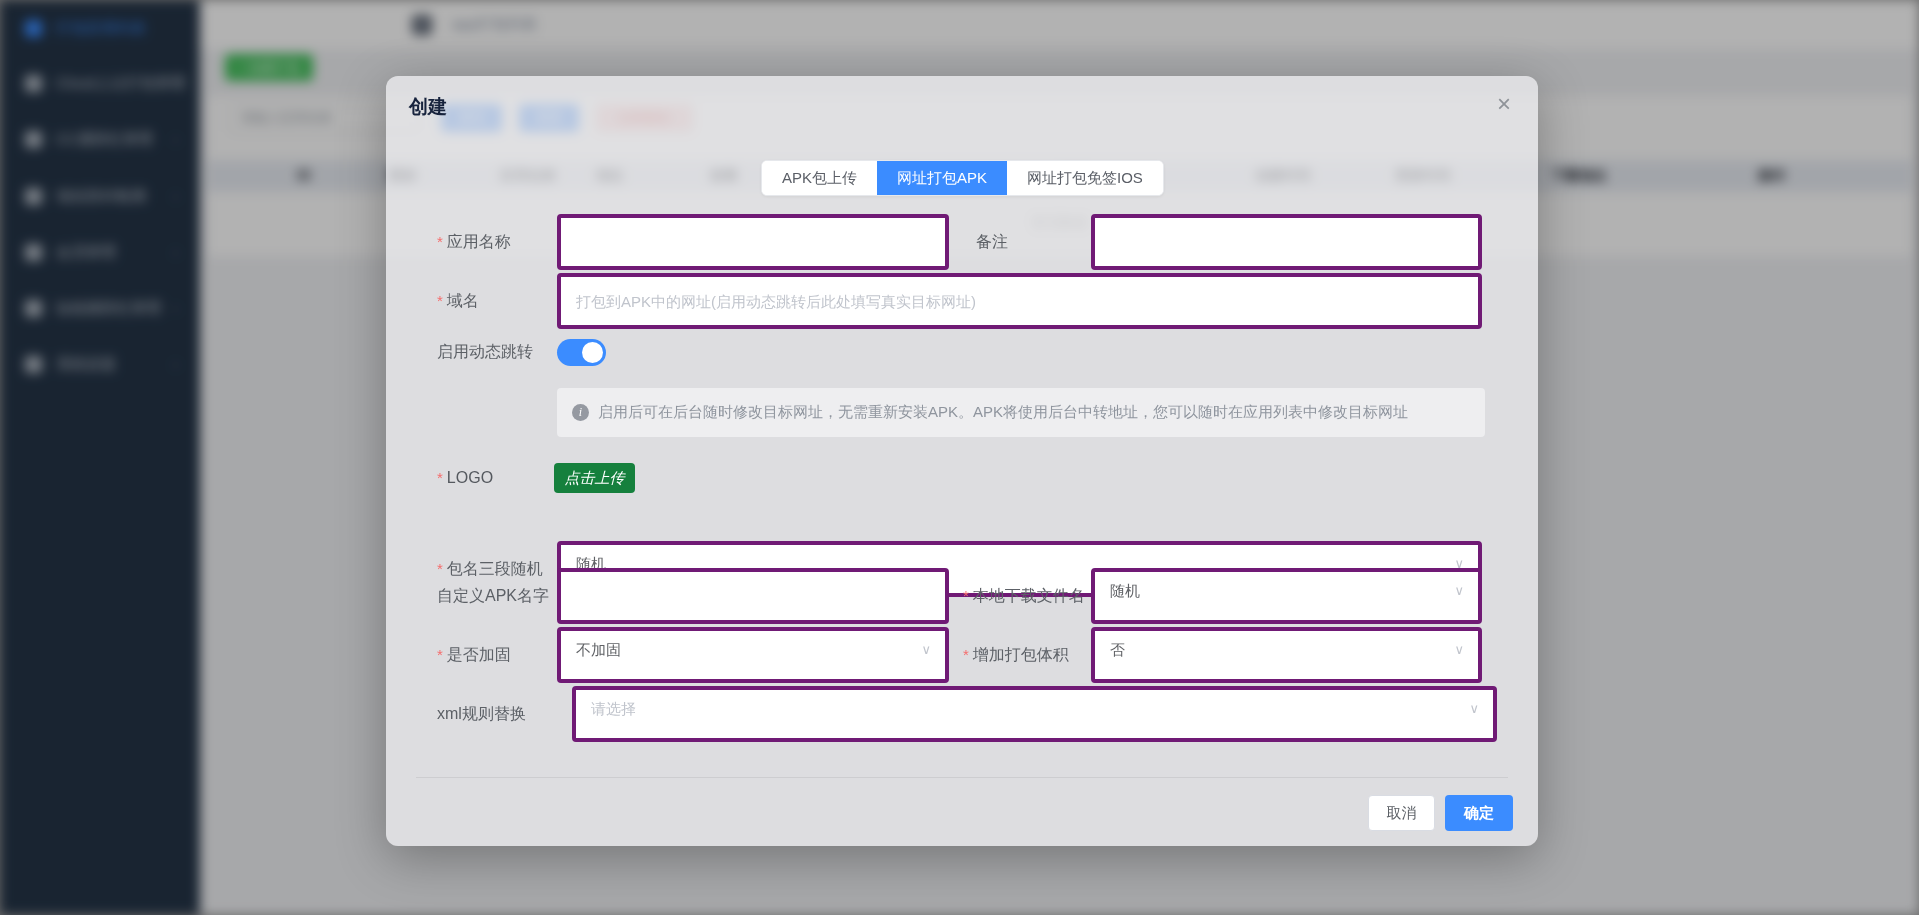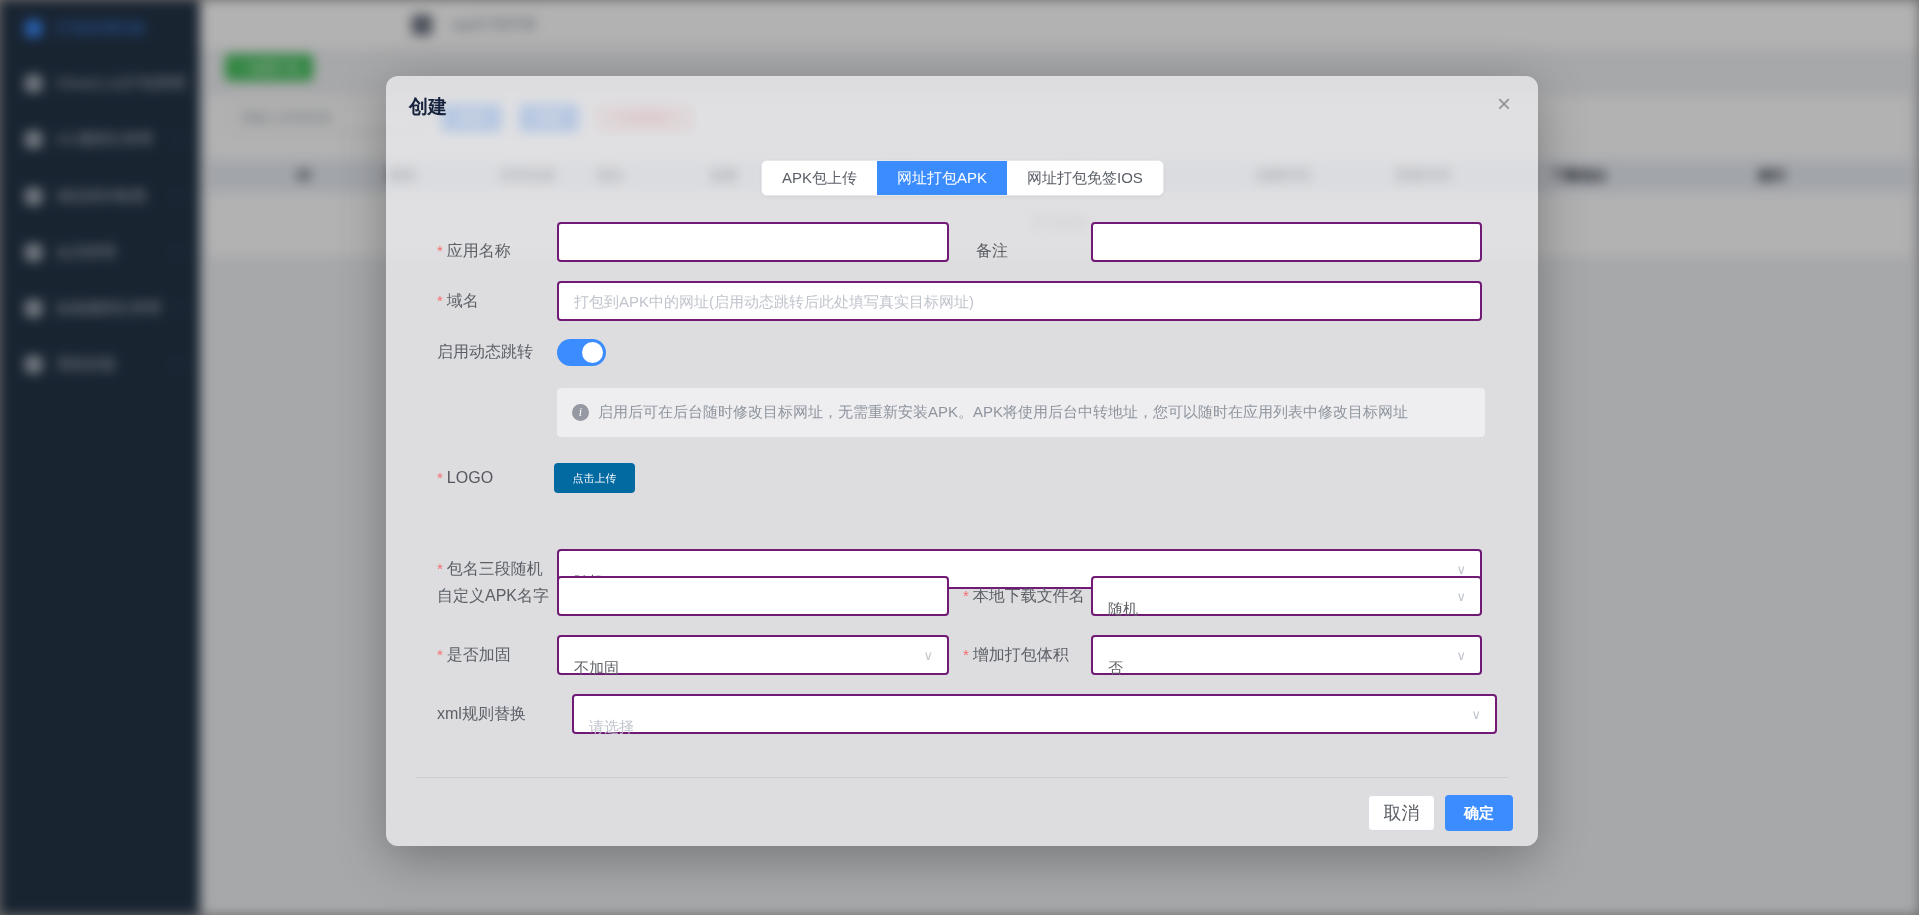--- a/index.html
+++ b/index.html
@@ -42,36 +42,36 @@
   .m-title { position:absolute; left:23px; top:18px; font-size:19px; font-weight:700; color:#17233d; }
   .m-close { position:absolute; left:1100px; top:10px; width:36px; height:36px; font-size:24px; color:#8f9399; text-align:center; line-height:36px; cursor:pointer; }
 
   .tabs { position:absolute; left:375px; top:84px; height:36px; display:flex; border-radius:6px; overflow:hidden; background:#fff; border:1px solid #e6e8ec; box-shadow:0 1px 3px rgba(0,0,0,0.06); }
   .tab { padding:0 20px; line-height:34px; font-size:15px; color:#5a5e66; white-space:nowrap; cursor:pointer; background:#fff; }
   .tab.active { background:#3b8cff; color:#fff; }
 
   .row { position:absolute; height:40px; display:flex; align-items:center; }
   .lbl { font-size:16px; color:#5c6066; white-space:nowrap; }
   .req { color:#f56c6c; margin-right:4px; font-size:15px; }
-  .inp, .sel { background:#fff; border:2px solid #701a75; border-radius:4px; height:40px; font-size:15px; color:#606266; padding:12px 15px; outline:none; }
+  .inp, .sel { background:#fff; border:4px solid #701a75; border-radius:4px; height:56px; font-size:15px; color:#606266; padding:0 15px; outline:none; }
   .sel { position:relative; line-height:38px; }
   .sel .caret { position:absolute; right:14px; top:0; color:#c0c4cc; font-size:13px; }
   .sel .ph { color:#c0c4cc; }
   input::placeholder { color:#c0c4cc; }
 
   .switch { position:relative; width:49px; height:27px; border-radius:14px; background:#3b8cff; cursor:pointer; }
   .switch .knob { position:absolute; right:3px; top:3px; width:21px; height:21px; border-radius:50%; background:#fff; }
 
   .notice { position:absolute; left:171px; top:312px; width:928px; height:49px; background:rgba(252,252,253,0.55); border-radius:4px; display:flex; align-items:center; font-size:15px; color:#8f959e; padding-left:15px; }
   .info-i { display:inline-block; width:17px; height:17px; border-radius:50%; background:#9599a1; color:#fff; font-size:12px; font-style:italic; text-align:center; line-height:17px; margin-right:9px; flex:0 0 17px; font-family:"Liberation Serif","DejaVu Serif",serif; }
 
-  .btn-upload { width:81px; height:30px; background:#0369a1; color:#fff; font-size:11px; border:none; border-radius:4px; cursor:pointer; }
+  .btn-upload { width:81px; height:30px; background:#15803d; color:#fff; font-size:15px; border:none; border-radius:4px; cursor:pointer;font-style:italic; }
 
   .m-footer-line { position:absolute; left:30px; top:701px; width:1092px; border-top:1px solid rgba(0,0,0,0.07); }
-  .btn-cancel { position:absolute; left:982px; top:719px; width:67px; height:36px; background:#fff; border:1px solid #d9dce3; border-radius:4px; font-size:18px; color:#5c6066; cursor:pointer; }
+  .btn-cancel { position:absolute; left:982px; top:719px; width:67px; height:36px; background:#fff; border:1px solid #d9dce3; border-radius:4px; font-size:15px; color:#5c6066; cursor:pointer; }
   .btn-confirm { position:absolute; left:1059px; top:719px; width:68px; height:36px; background:#3b8cff; border:none; border-radius:4px; font-size:15px; color:#fff; cursor:pointer;font-weight:bold; }
 </style>
 </head>
 <body>
 
 <div class="stage">
 
   <div class="bg">
     <div class="bg-inner">
       <div class="sidebar">
@@ -149,21 +149,21 @@
   <div class="modal">
     <div class="m-title">创建</div>
     <div class="m-close">×</div>
 
     <div class="tabs">
       <div class="tab">APK包上传</div>
       <div class="tab active">网址打包APK</div>
       <div class="tab">网址打包免签IOS</div>
     </div>
 
-    <div class="row" style="left:51px; top:146px; width:1050px;align-items:flex-end;">
+    <div class="row" style="left:51px; top:146px; width:1050px;">
       <span class="lbl"><span class="req">*</span><span>应用名称</span></span>
       <input class="inp" style="position: absolute; left: 120px; width: 392px;" value="">
       <span class="lbl" style="position:absolute; left:539px;">备注</span>
       <input class="inp" style="position: absolute; left: 654px; width: 391px;" value="">
     </div>
 
     <div class="row" style="left:51px; top:205px; width:1050px;">
       <span class="lbl"><span class="req">*</span><span>域名</span></span>
       <input class="inp" style="position: absolute; left: 120px; width: 925px;" placeholder="打包到APK中的网址(启用动态跳转后此处填写真实目标网址)">
     </div>

